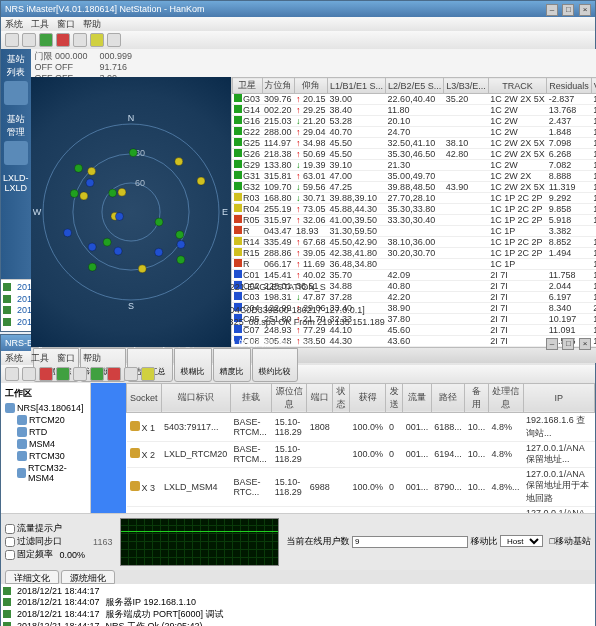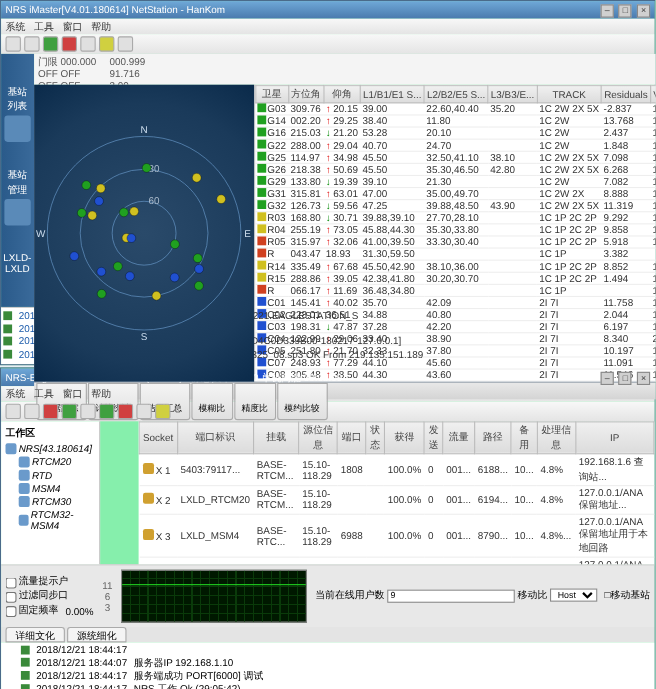--- a/index.html
+++ b/index.html
@@ -1,30 +1,30 @@
 <!DOCTYPE html>
 <html><head>
 <meta charset="utf-8">
 <style>
 *{margin:0;padding:0;box-sizing:border-box;font-family:"Microsoft YaHei",SimSun,Arial,sans-serif;font-size:9px;}
 body{background:#e8eef4;width:596px;}
-.window{border:1px solid #4a6b8a;background:#86efac;margin-bottom:2px;}
+.window{border:1px solid #4a6b8a;background:#3b82f6;margin-bottom:2px;}
 .titlebar{background:linear-gradient(#6fa8d8,#4a7aad);color:#fff;height:16px;line-height:16px;padding:0 4px;display:flex;justify-content:space-between;}
 .titlebar .btns span{display:inline-block;width:12px;height:12px;background:#d0d0d0;border:1px solid #888;margin-left:2px;font-size:8px;text-align:center;line-height:10px;color:#333;}
 .menubar{background:linear-gradient(#f8f8f8,#e4e4e4);height:14px;padding:0 4px;display:flex;gap:8px;font-size:9px;line-height:14px;color:#333;}
 .toolbar{background:linear-gradient(#f8f8f8,#e4e4e4);height:18px;padding:2px 4px;display:flex;gap:3px;align-items:center;}
 .toolbar .tbtn{width:14px;height:14px;background:#e0e0e0;border:1px solid #aaa;border-radius:2px;}
 .toolbar .tbtn.red{background:#d04040;}
 .toolbar .tbtn.grn{background:#40a040;}
 .toolbar .tbtn.yel{background:#d0d040;}
 
 
 .w1-body{display:flex;height:230px;}
 .sidebar{width:55px;background:linear-gradient(90deg,#2a5a8a,#3a6a9a);color:#fff;padding:4px 2px;font-size:8px;}
-.sidebar .sec{margin-bottom:8px;text-align:center;margin-top:24px;}
+.sidebar .sec{margin-bottom:8px;text-align:center;}
 .sidebar .icon{width:24px;height:24px;background:#5a8ab8;border-radius:3px;margin:2px auto;}
 .main1{flex:1;display:flex;flex-direction:column;}
 .statusline{background:#f4f4f4;height:28px;padding:2px 4px;font-size:8px;color:#555;line-height:1.2;display:flex;gap:12px;}
 .statusline .col{display:flex;flex-direction:column;}
 .content1{flex:1;display:flex;background:#fff;}
 .skyplot{width:200px;position:relative;background:radial-gradient(circle at 50% 50%,#2a4a6a 0%,#1a3a5a 70%,#0a2a4a 100%);}
 .skyplot svg{width:100%;height:100%;}
 .satgrid{flex:1;overflow:auto;border-left:1px solid #ccc;}
 .satgrid table{width:100%;border-collapse:collapse;font-size:8px;}
 .satgrid th{background:linear-gradient(#f0f0f0,#dcdcdc);border:1px solid #bbb;padding:1px 2px;font-weight:normal;color:#444;white-space:nowrap;}
@@ -36,38 +36,38 @@
 .tabbar .tab{background:linear-gradient(#f4f4f4,#e0e0e0);border:1px solid #aaa;padding:16px 6px;font-size:8px;line-height:13px;border-radius:0 0 3px 3px;}
 .log{background:#fff;font-size:8px;padding:2px;border-top:1px solid #ccc;}
 .log .ln{display:flex;gap:6px;line-height:1.3;}
 .log .sq{width:8px;height:8px;background:#3a8a3a;margin-top:1px;}
 .log .ts{color:#1a5aaa;}
 .log .msg{color:#333;}
 
 
 .w2-body{display:flex;height:130px;}
 .tree{width:90px;background:#fff;border-right:1px solid #ccc;padding:4px;font-size:8px;}
-.tree .nd{padding:1px 0;display:flex;align-items:center;gap:2px;font-style:italic;}
+.tree .nd{padding:1px 0;display:flex;align-items:center;gap:2px;}
 .tree .nd::before{content:"";width:10px;height:10px;background:#6a9acb;border-radius:2px;}
 .tree .child{padding-left:12px;}
 .sockgrid{flex:1;background:#fff;overflow:hidden;margin-left:35px;}
 .sockgrid table{width:100%;border-collapse:collapse;font-size:8px;}
 .sockgrid th{background:linear-gradient(#f0f0f0,#dcdcdc);border:1px solid #bbb;padding:1px 3px;font-weight:normal;color:#444;}
 .sockgrid td{border-bottom:1px solid #eee;padding:1px 3px;color:#333;}
 .sockicon{display:inline-block;width:10px;height:10px;background:#d0a030;border-radius:2px;margin-right:2px;}
 .midpanel{background:#e8e8e8;padding:4px;border-top:1px solid #ccc;display:flex;gap:8px;font-size:8px;align-items:center;}
-.midpanel .chk{display:flex;align-items:flex-end;gap:2px;}
+.midpanel .chk{display:flex;align-items:center;gap:2px;}
 .midpanel input[type=checkbox]{width:10px;height:10px;}
 .graph{background:#001800;height:48px;border:1px solid #888;flex:1;position:relative;}
 .graph .grid{position:absolute;inset:0;background-image:repeating-linear-gradient(0deg,transparent,transparent 7px,#0a3a0a 7px,#0a3a0a 8px),repeating-linear-gradient(90deg,transparent,transparent 7px,#0a3a0a 7px,#0a3a0a 8px);}
 .graph .line{position:absolute;left:0;right:0;top:12px;height:1px;background:#20d020;}
 .bottabs{background:#e4e4e4;height:14px;display:flex;gap:2px;padding:0 4px;font-size:8px;line-height:14px;}
 .bottabs .bt{padding:0 8px;border:1px solid #aaa;background:#f4f4f4;border-radius:3px 3px 0 0;}
 .log2{background:#fff;padding:2px;font-size:8px;max-height:72px;overflow:hidden;}
-.log2 .ln{display:flex;gap:6px;line-height:1.3;padding-left:16px;}
+.log2 .ln{display:flex;gap:6px;line-height:1.3;}
 .log2 .sq{width:8px;height:8px;background:#3a8a3a;margin-top:1px;}
 .sel{border:1px solid #888;background:#fff;padding:0 2px;font-size:8px;height:12px;}
 </style>
 </head>
 <body>
 
 <div class="window">
   <div class="titlebar">
     <span>NRS iMaster[V4.01.180614] NetStation - HanKom</span>
     <span class="btns">
@@ -260,21 +260,21 @@
                   <td><span class="arrow-up">↑</span> 63.01</td>
                   <td>47.00</td>
                   <td>35.00,49.70</td>
                   <td></td>
                   <td>1C 2W 2X</td>
                   <td>8.888</td>
                   <td>1057</td>
                 </tr>
                 <tr>
                   <td><span class="prnbox" style="background:#20a020"></span>G32</td>
-                  <td>126.73</td>
+                  <td>109.70</td>
                   <td><span class="arrow-dn">↓</span> 59.56</td>
                   <td>47.25</td>
                   <td>39.88,48.50</td>
                   <td>43.90</td>
                   <td>1C 2W 2X 5X</td>
                   <td>11.319</td>
                   <td>1057</td>
                 </tr>
                 <tr>
                   <td><span class="prnbox" style="background:#d0c020"></span>R03</td>
@@ -595,21 +595,21 @@
       <div class="chk">
           <input type="checkbox" style="">
           <span>流量提示户</span>
         </div>
       <div class="chk">
           <input type="checkbox" style="">
           <span>过滤同步口</span>
         </div>
       <div class="chk"><input type="checkbox" style=""><span>固定频率</span>&nbsp;<span>0.00%</span></div>
     </div>
-    <div style="display:flex;flex-direction:column;font-size:7px;color:#666;text-align:center;">
+    <div style="display:flex;font-size:7px;color:#666;text-align:center;">
       <span>11</span>
       <span>6</span>
       <span>3</span>
     </div>
     <div class="graph">
         <div class="grid"></div>
         <div class="line"></div>
       </div>
     <div>
       <span>当前在线用户数</span>

